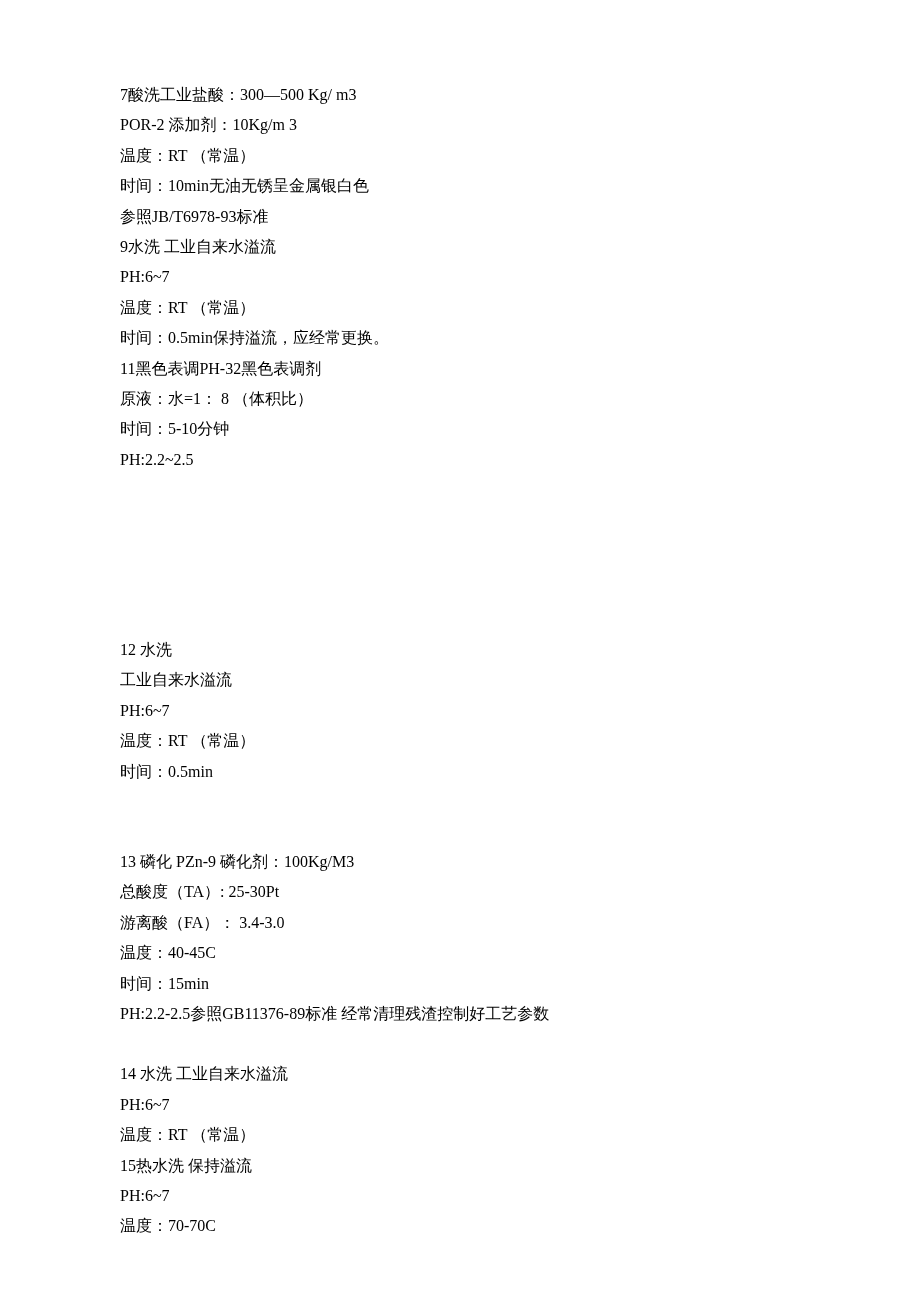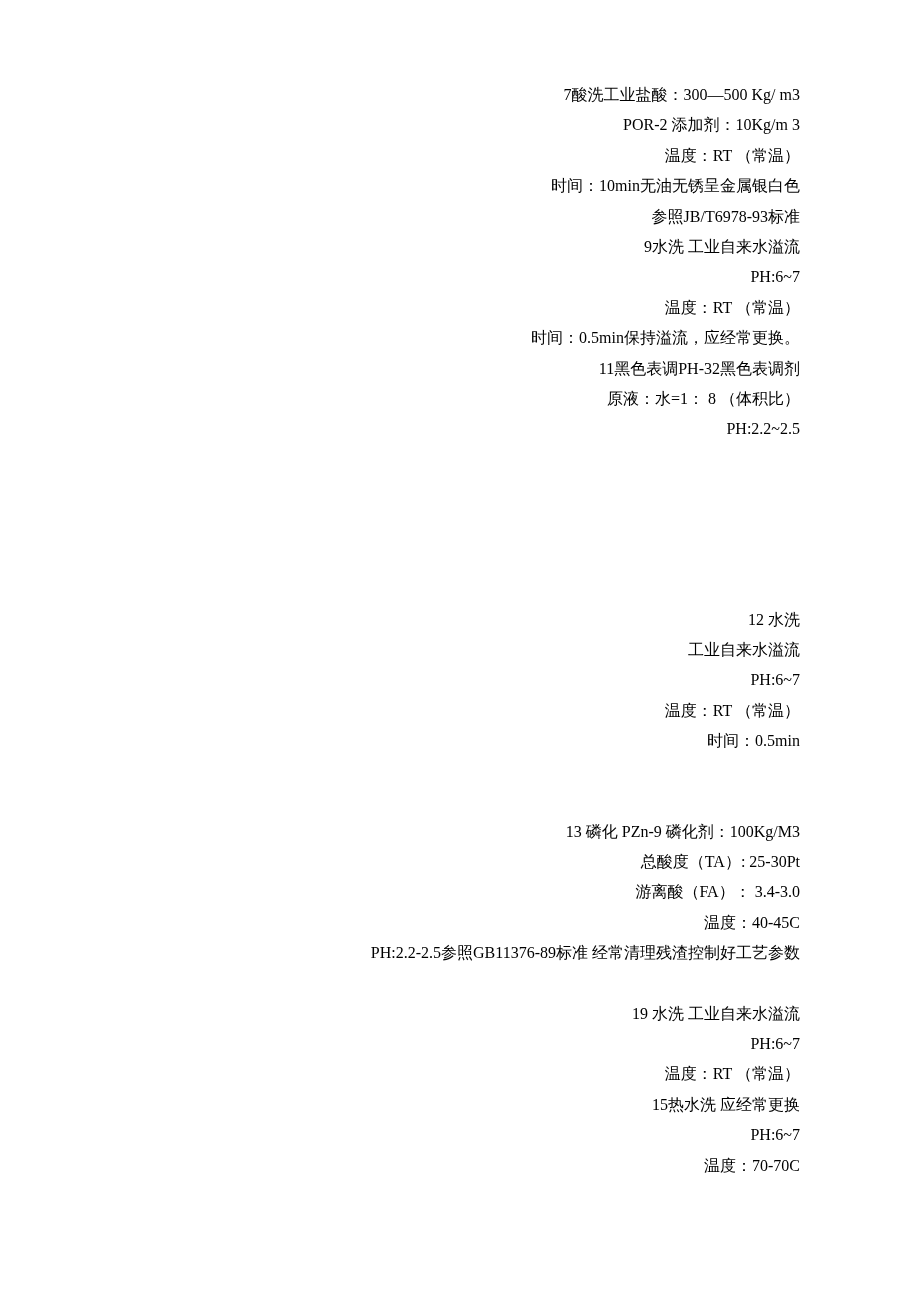--- a/index.html
+++ b/index.html
@@ -15,21 +15,20 @@
       color: #000000;
       padding: 80px 120px;
       width: 920px;
     }
     .doc-line {
       white-space: pre-wrap;
       display: block;
     }
     .block {
       margin-bottom: 0;
-      text-align: right;
     }
     .gap-large {
       height: 160px;
     }
     .gap-medium {
       height: 60px;
     }
     .gap-small {
       height: 30px;
     }
@@ -42,46 +41,48 @@
   <span class="doc-line">POR-2 添加剂：10Kg/m 3</span>
   <span class="doc-line">温度：RT （常温）</span>
   <span class="doc-line">时间：10min无油无锈呈金属银白色</span>
   <span class="doc-line">参照JB/T6978-93标准</span>
   <span class="doc-line">9水洗 工业自来水溢流</span>
   <span class="doc-line">PH:6~7</span>
   <span class="doc-line">温度：RT （常温）</span>
   <span class="doc-line">时间：0.5min保持溢流，应经常更换。</span>
   <span class="doc-line">11黑色表调PH-32黑色表调剂</span>
   <span class="doc-line">原液：水=1： 8 （体积比）</span>
+  <span class="doc-line">时间：5-10分钟</span>
   <span class="doc-line">PH:2.2~2.5</span>
 </div>
 
 <div class="gap-large"></div>
 
 <div class="block">
   <span class="doc-line">12 水洗</span>
   <span class="doc-line">工业自来水溢流</span>
   <span class="doc-line">PH:6~7</span>
   <span class="doc-line">温度：RT （常温）</span>
   <span class="doc-line">时间：0.5min</span>
 </div>
 
 <div class="gap-medium"></div>
 
 <div class="block">
   <span class="doc-line">13 磷化 PZn-9 磷化剂：100Kg/M3</span>
   <span class="doc-line">总酸度（TA）: 25-30Pt</span>
   <span class="doc-line">游离酸（FA）： 3.4-3.0</span>
   <span class="doc-line">温度：40-45C</span>
+  <span class="doc-line">时间：15min</span>
   <span class="doc-line">PH:2.2-2.5参照GB11376-89标准 经常清理残渣控制好工艺参数</span>
 </div>
 
 <div class="gap-small"></div>
 
 <div class="block">
-  <span class="doc-line">19 水洗 工业自来水溢流</span>
+  <span class="doc-line">14 水洗 工业自来水溢流</span>
   <span class="doc-line">PH:6~7</span>
   <span class="doc-line">温度：RT （常温）</span>
-  <span class="doc-line">15热水洗 应经常更换</span>
+  <span class="doc-line">15热水洗 保持溢流</span>
   <span class="doc-line">PH:6~7</span>
   <span class="doc-line">温度：70-70C</span>
 
 </div>
 
 </body></html>

